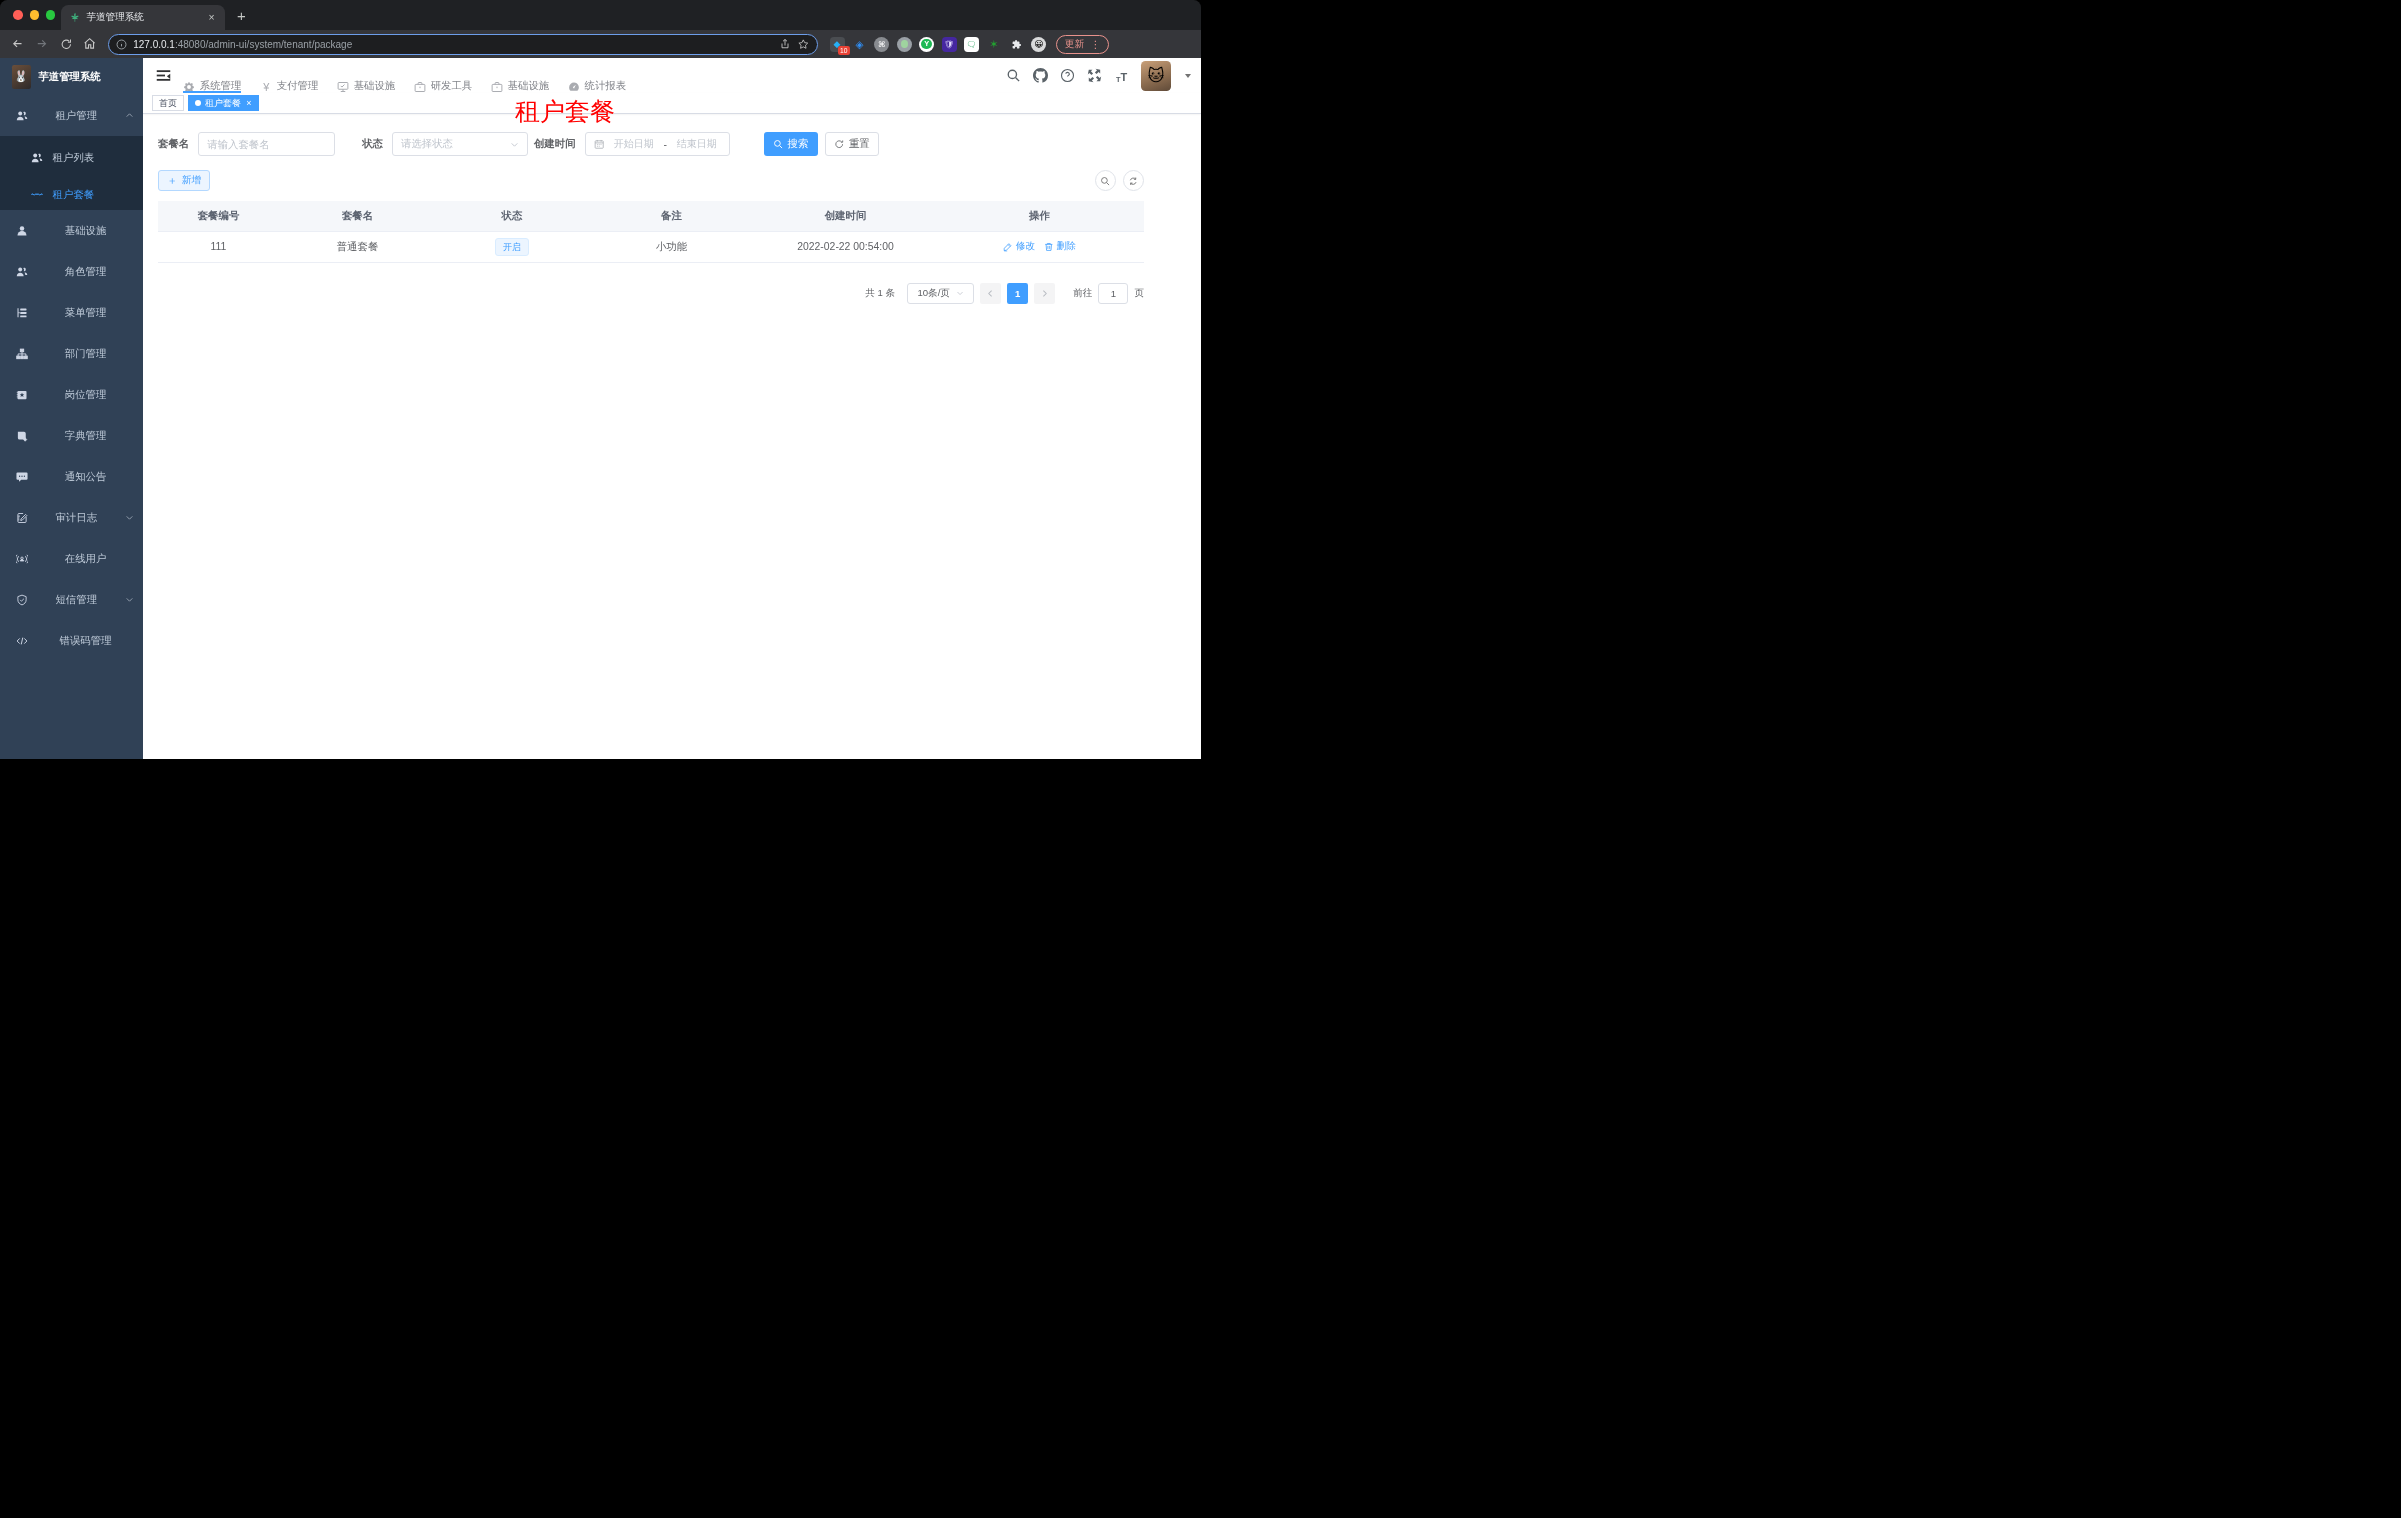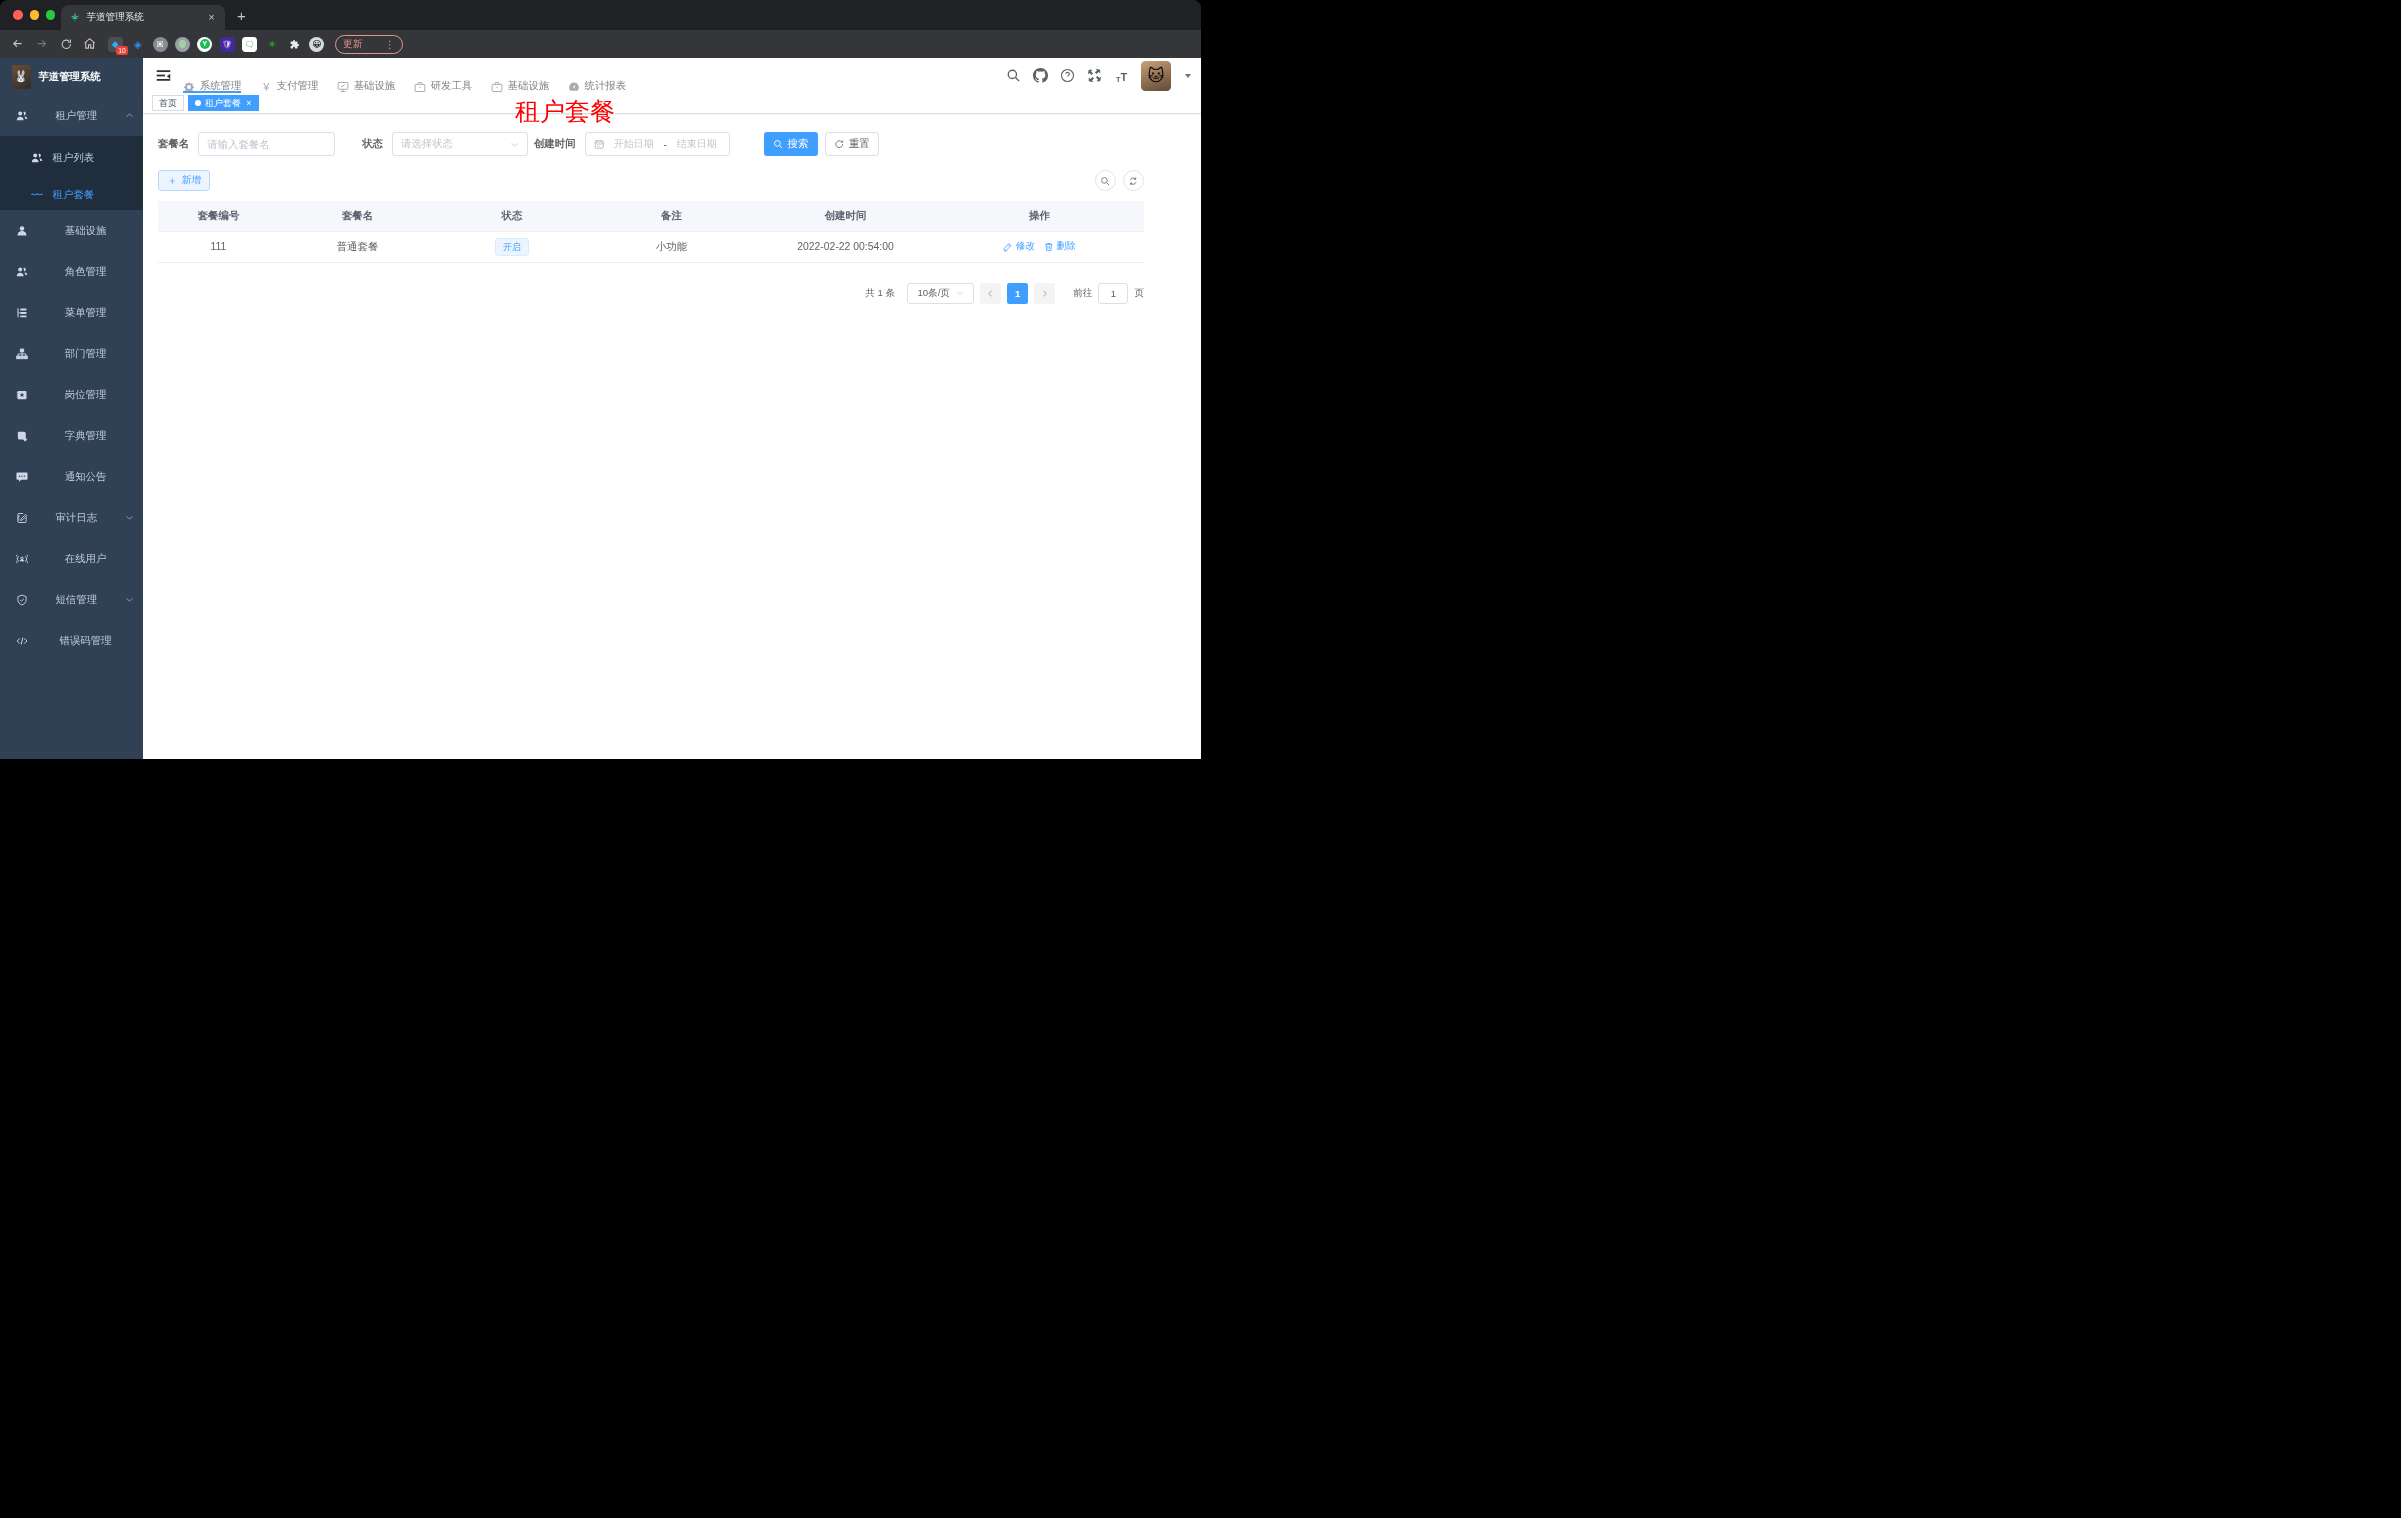--- a/index.html
+++ b/index.html
@@ -18,21 +18,21 @@
 
   .toolbar { height:28px; background:#35363a; display:flex; align-items:center; padding:0 7.4px; gap:3px; flex:none; }
   .nav-ico { width:21px; height:21px; border-radius:50%; display:flex; align-items:center; justify-content:center; color:#c7c7c7; flex:none; }
   .nav-ico.dim { color:#72767b; }
   .urlbar { flex:1; max-width:710px; height:21px; margin:0 4.4px; background:#1d1e20; border:1.5px solid #6d9eeb; border-radius:10.4px; display:flex; align-items:center; padding:0 7.4px; gap:6px; color:#9aa0a6; }
   .urlbar .txt { font-size:10px; white-space:nowrap; overflow:hidden; flex:1; }
   .urlbar .host { color:#e8eaed; } .urlbar .rest { color:#9aa0a6; }
   .ext { display:flex; align-items:center; gap:7.4px; margin-left:4.4px; }
   .chip { width:15px; height:15px; border-radius:3.7px; display:flex; align-items:center; justify-content:center; font-size:8.1px; position:relative; flex:none; }
   .badge { position:absolute; right:-5.2px; bottom:-3.7px; background:#e94235; color:#fff; font-size:6.7px; padding:0 2.2px; border-radius:2.2px; line-height:9px; }
-  .update-chip { margin-left:7.4px; height:19px; border:0.7px solid #e8928c; border-radius:9.6px; color:#e8928c; display:flex; align-items:center; gap:22px; padding:0 7.4px; font-size:9.6px; flex:none; }
+  .update-chip { margin-left:7.4px; height:19px; border:0.7px solid #e8928c; border-radius:9.6px; color:#e8928c; display:flex; align-items:center; gap:6px; padding:0 7.4px; font-size:9.6px; flex:none; }
   .dots { letter-spacing:0; font-size:10.4px; }
 
   
   .app { flex:1; display:flex; background:#fff; min-height:0; }
   .sidebar { width:143px; background:#304156; color:#bfcbd9; flex:none; overflow:hidden; }
   .logo-row { height:37px; display:flex; align-items:center; gap:7.4px; padding:0 0 0 12px; }
   .logo-img { width:19px; height:24px; border-radius:2.2px; background:linear-gradient(145deg,#6b4f3a,#2e2a2a); display:flex; align-items:center; justify-content:center; font-size:11px; flex:none; }
   .logo-title { color:#fff; font-size:10.4px; font-weight:bold; white-space:nowrap; }
   .menu { font-size:10.4px; }
   .m-item { height:41px; display:flex; align-items:center; padding:0 9px 0 15.5px; gap:9.6px; cursor:pointer; position:relative; }
@@ -146,20 +146,34 @@
     </div>
     <div class="nav-ico">
       <svg width="12.6" height="12.6" viewBox="0 0 24 24" fill="none" stroke="currentColor" stroke-width="2">
           <path d="M20 12a8 8 0 1 1-2.3-5.6"></path>
           <path d="M20 3v5h-5" fill="none"></path>
         </svg>
     </div>
     <div class="nav-ico">
       <svg width="13.3" height="13.3" viewBox="0 0 24 24" fill="none" stroke="currentColor" stroke-width="2">
           <path d="M3 11l9-8 9 8M5 10v10h5v-6h4v6h5V10"></path>
+        </svg>
+    </div>
+    <div class="urlbar">
+      <svg width="11" height="11" viewBox="0 0 16 16" fill="none" stroke="currentColor" stroke-width="1.4">
+          <circle cx="8" cy="8" r="6.5"></circle>
+          <path d="M8 7.2v3.6M8 5v.2"></path>
+        </svg>
+      <span class="txt"><span class="host">127.0.0.1</span><span class="rest">:48080/admin-ui/system/tenant/package</span></span>
+      <svg width="12" height="12" viewBox="0 0 24 24" fill="none" stroke="#c7c7c7" stroke-width="1.8">
+          <path d="M12 3v12M8 6.5L12 3l4 3.5"></path>
+          <path d="M6 11v8.5h12V11"></path>
+        </svg>
+      <svg width="12.6" height="12.6" viewBox="0 0 24 24" fill="none" stroke="#c7c7c7" stroke-width="1.6">
+          <path d="M12 3.6l2.6 5.3 5.8.8-4.2 4.1 1 5.8-5.2-2.7-5.2 2.7 1-5.8-4.2-4.1 5.8-.8z"></path>
         </svg>
     </div>
     <div class="ext">
       <div class="chip" style="background:#4a4d51">
         <span style="color:#27b0f5;font-size:9px">◆</span>
         <span class="badge">10</span>
       </div>
       <div class="chip">
           <span style="color:#2f8ef4;font-size:10.4px">◈</span>
         </div>

